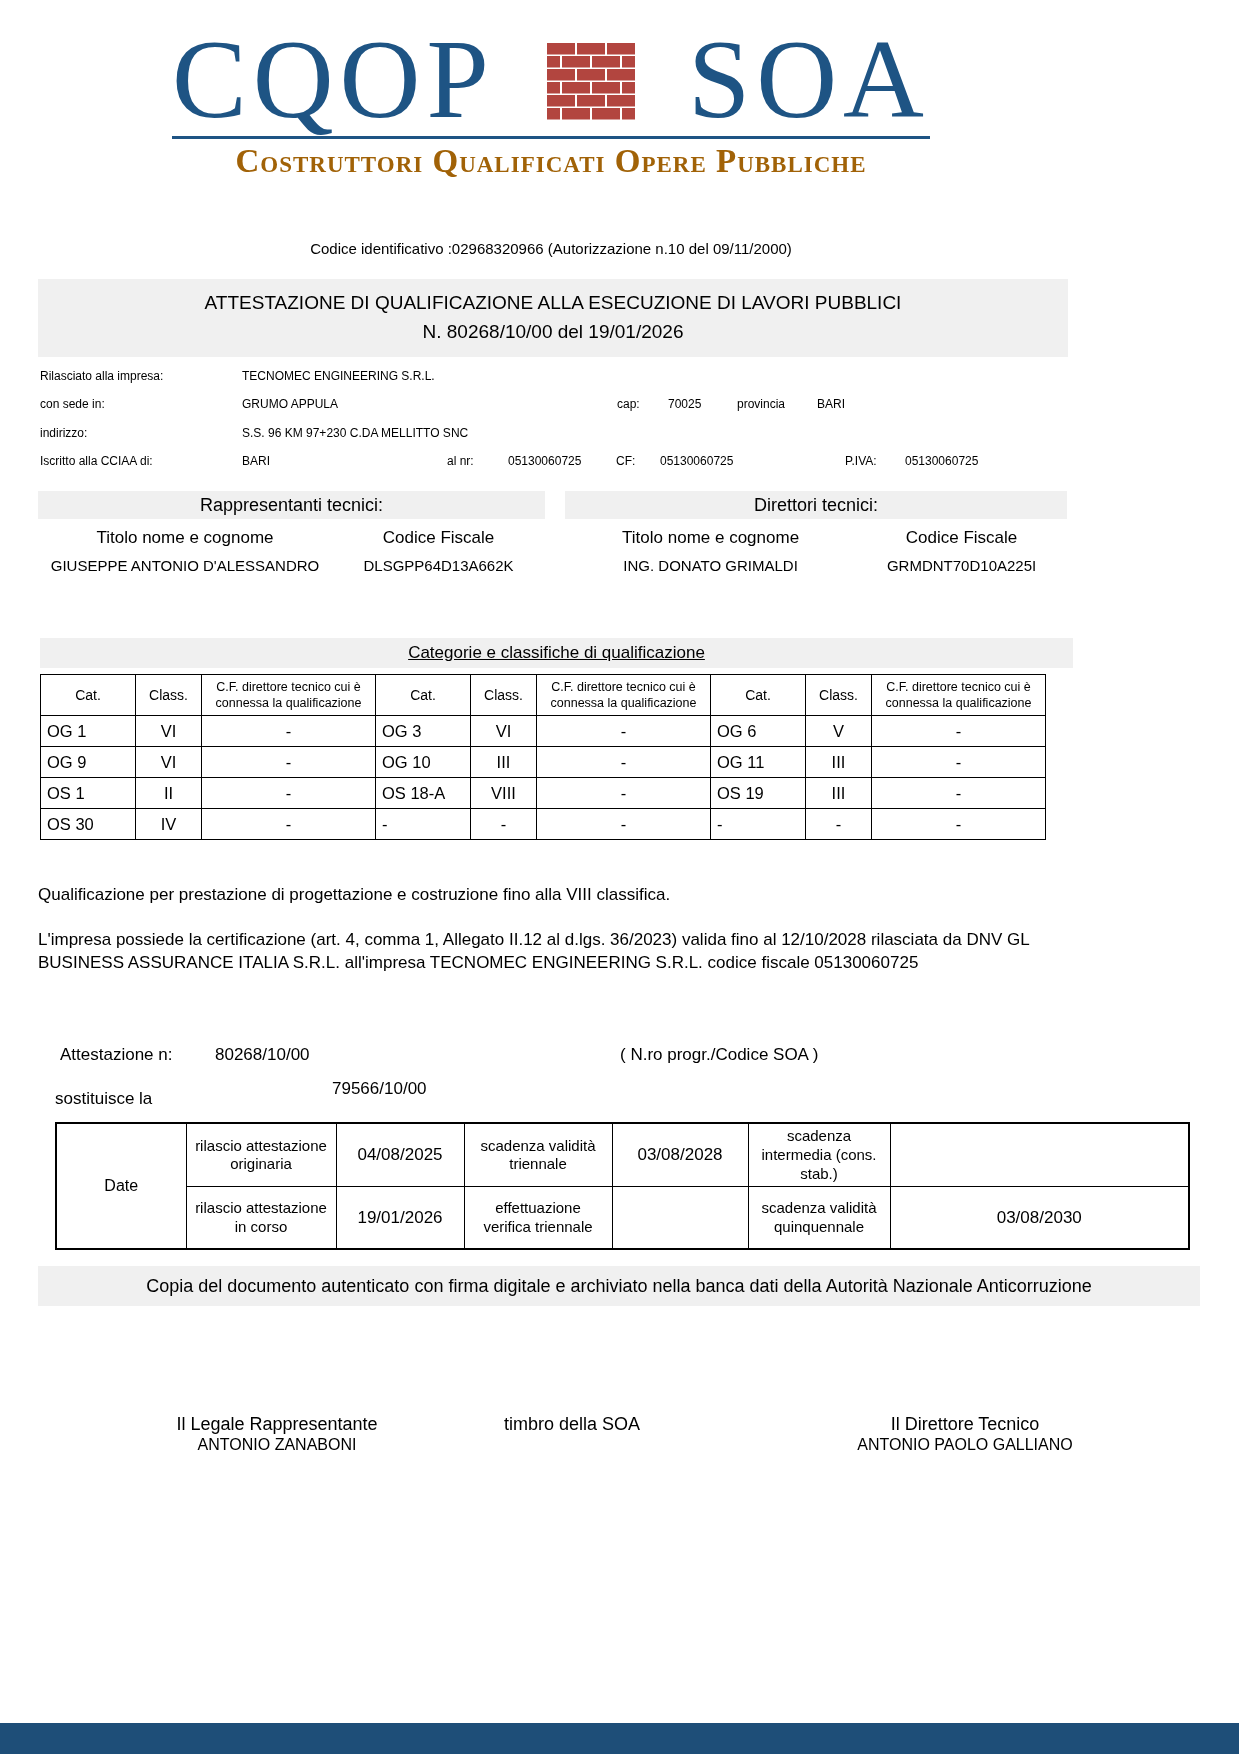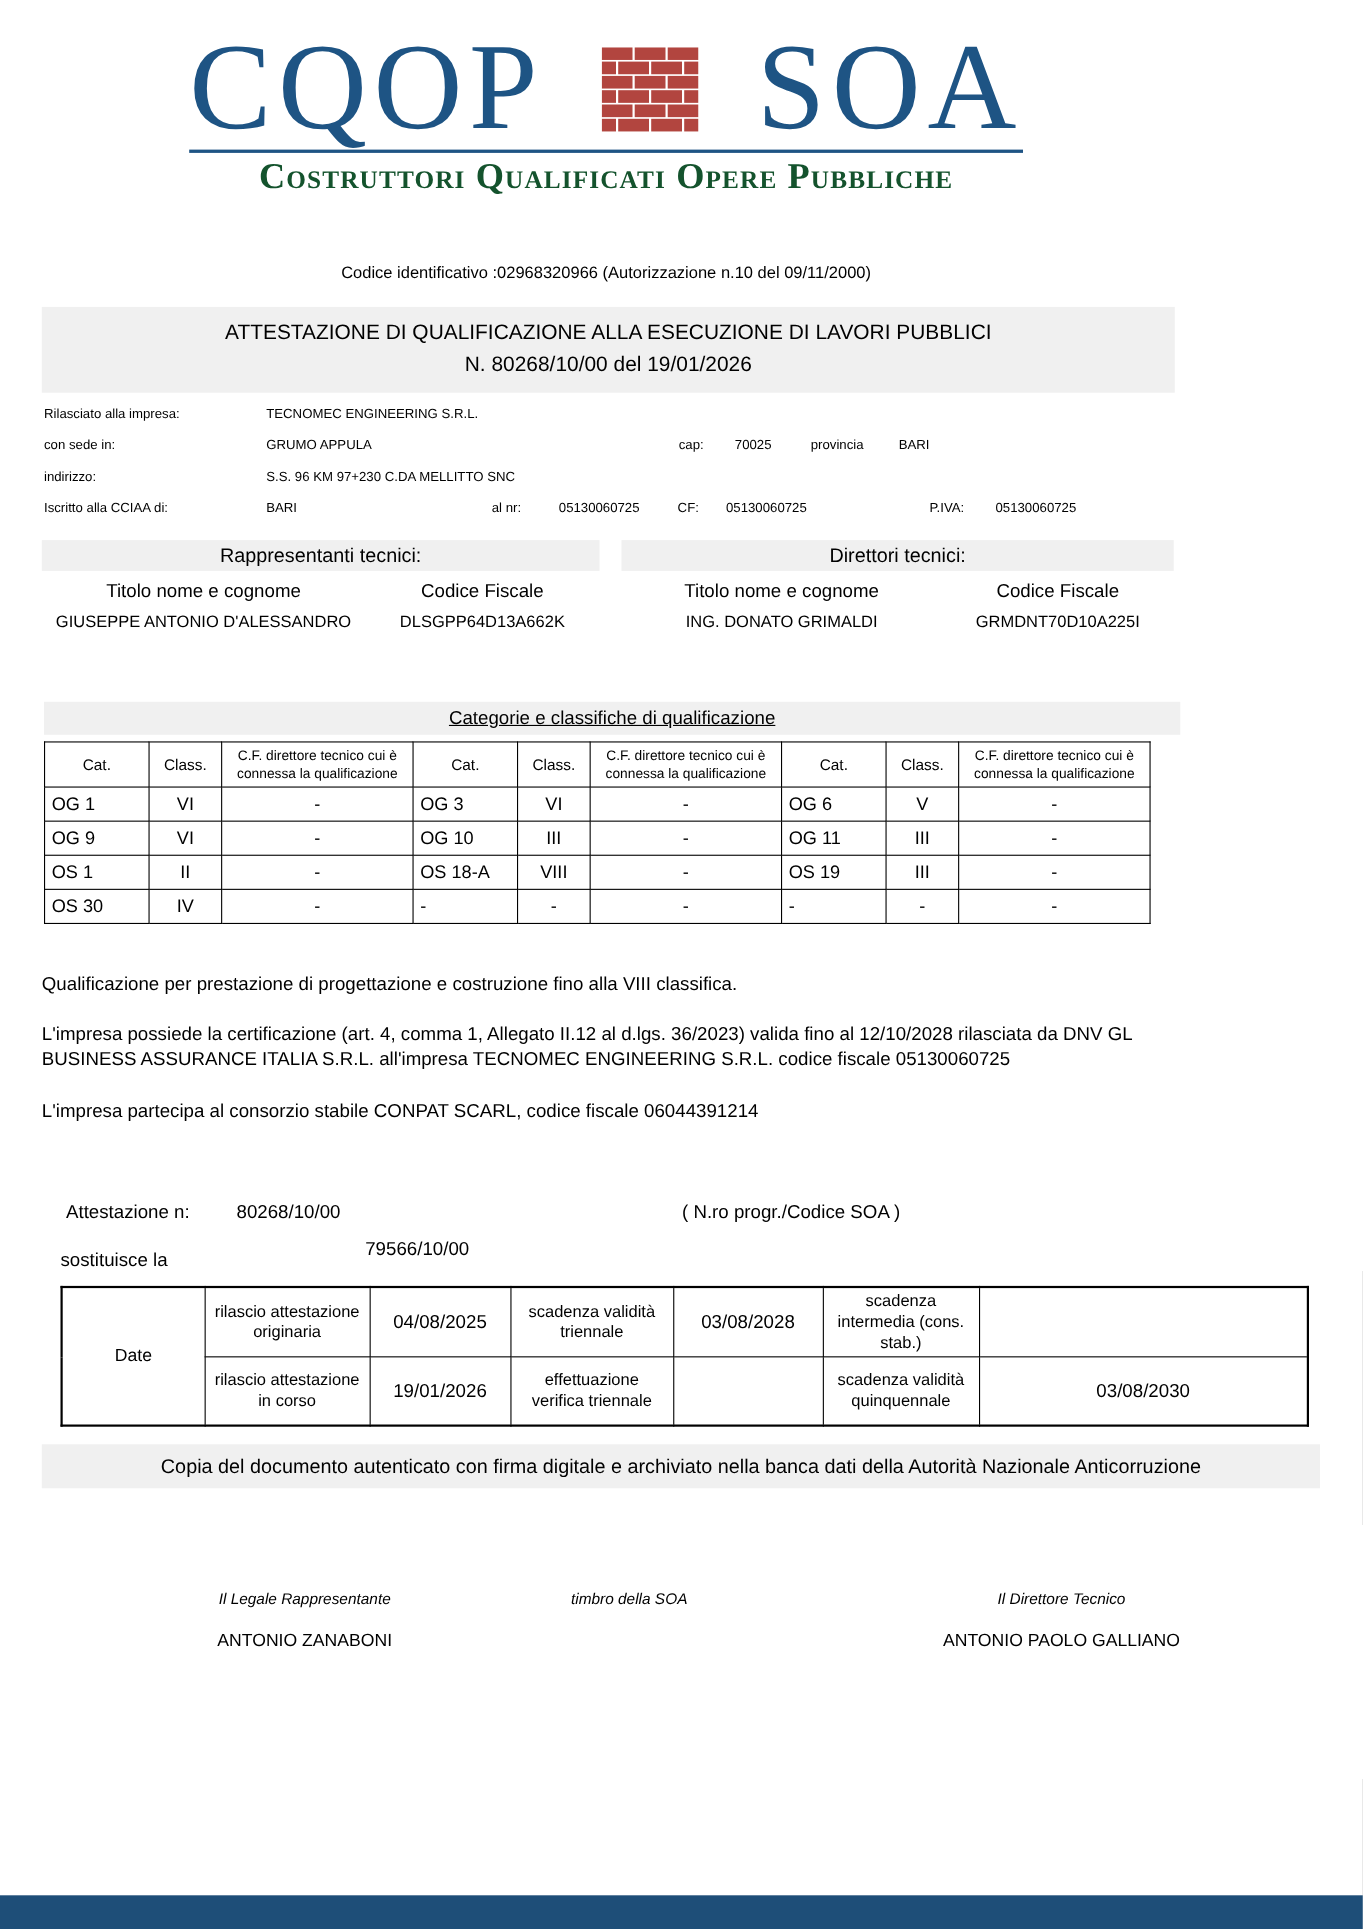--- a/index.html
+++ b/index.html
@@ -14,21 +14,21 @@
   .logo-block { width:758px; margin:30px 0 0 172px; }
   .logo-row { display:flex; justify-content:space-between; align-items:center; height:100px; }
   .logo-text {
     font-family:"Liberation Serif","DejaVu Serif",serif;
     font-size:112px; line-height:0.92; color:#1E5484; letter-spacing:6px;
   }
   .brick-wrap { margin-top:8px; }
   .logo-rule { height:3px; background:#1E5484; margin-top:6px; }
   .logo-subtitle {
     font-family:"Liberation Serif","DejaVu Serif",serif;
-    font-variant:small-caps; font-weight:600; font-size:33px; color:#14532d;
+    font-variant:small-caps; font-weight:600; font-size:33px; color:#a16207;
     text-align:center; margin-top:4px; letter-spacing:1px; white-space:nowrap;
   }
 
   
   .codice { width:758px; margin:60px 0 0 172px; text-align:center; font-size:15px; }
 
   
   .title-banner { width:1030px; margin:22px 0 0 38px; background:#F0F0F0; text-align:center; padding:9px 0 10px; }
   .title-line { font-size:19px; line-height:1.55; }
 
@@ -79,21 +79,21 @@
   .date-table tr { height:62px; }
   td.dt-date  { font-size:16px; }
   td.dt-label { font-size:15px; line-height:1.25; padding:3px 8px; }
   td.dt-value { font-size:17px; }
 
   
   .copy-banner { width:1162px; margin:16px 0 0 38px; background:#F0F0F0; height:40px; line-height:40px; text-align:center; font-size:18px; }
 
   
   .signatures { position:relative; margin-top:92px; height:80px; }
-  .sig-label { position:absolute; top:0; transform:translateX(-50%); font-size:14px; white-space:nowrap;font-style:italic; }
+  .sig-label { position:absolute; top:16px; transform:translateX(-50%); font-size:18px; white-space:nowrap; }
   .sig-name  { position:absolute; top:38px; transform:translateX(-50%); font-size:16px; white-space:nowrap; }
 
   
   .bottom-bar { position:absolute; left:0; bottom:0; width:100%; height:31px; background:#1E4E78; }
 </style>
 </head>
 <body>
 
 <div class="page">
 
@@ -254,21 +254,20 @@
           <td class="c-cat">-</td>
           <td class="c-class">-</td>
           <td class="c-cf">-</td>
         </tr>
       </tbody>
     </table>
   </div>
 
   <div class="para p1">Qualificazione per prestazione di progettazione e costruzione fino alla VIII classifica.</div>
   <div class="para p2">L'impresa possiede la certificazione (art. 4, comma 1, Allegato II.12 al d.lgs. 36/2023) valida fino al 12/10/2028 rilasciata da DNV GL BUSINESS ASSURANCE ITALIA S.R.L. all'impresa TECNOMEC ENGINEERING S.R.L. codice fiscale 05130060725</div>
-  <div class="para p3">L'impresa partecipa al consorzio stabile CONPAT SCARL, codice fiscale 06044391214</div>
 
   <div class="attest-block">
     <span style="left:20px; top:0">Attestazione n:</span>
     <span style="left:175px; top:0">80268/10/00</span>
     <span style="left:580px; top:0">( N.ro progr./Codice SOA )</span>
     <span style="left:15px; top:44px">sostituisce la</span>
     <span style="left:292px; top:34px">79566/10/00</span>
   </div>
 
   <table class="date-table">

